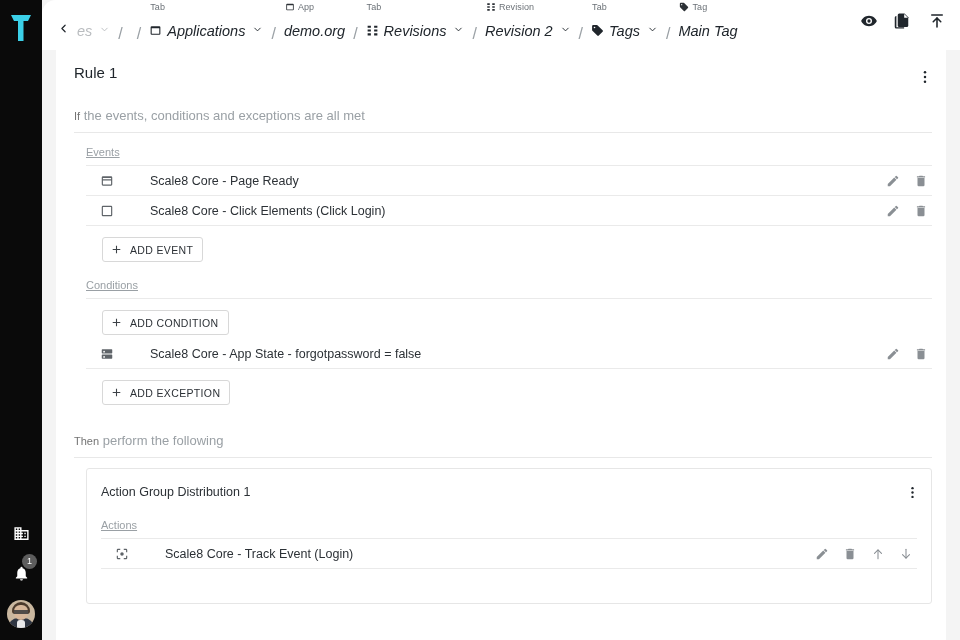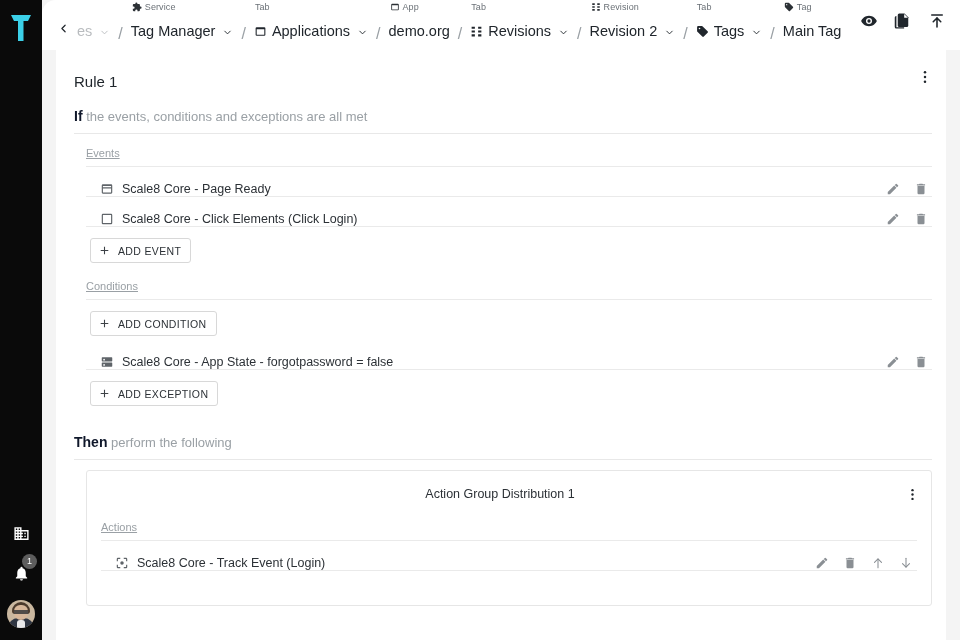--- a/index.html
+++ b/index.html
@@ -93,23 +93,24 @@
   .crumb-cap {
     position: absolute;
     top: -16px; left: 2px;
     display: flex; align-items: center; gap: 3px;
     font-size: 9px; color: #6b7177;
     white-space: nowrap;
     letter-spacing: .1px;
   }
   .crumb-cap svg { display: block; }
   .crumb-main {
-    display: flex; align-items: flex-end; gap: 5px;
+    display: flex; align-items: flex-start; gap: 5px;
     font-size: 14.5px; color: #20262c;
     white-space: nowrap;
+    font-style: italic;
   }
   .crumb-main.faded { color: #b9bcbf; }
   .crumb-text { line-height: 1; }
   .chev { color: #20262c; display: flex; align-items: center; margin-left: 2px; }
   .sep {
     flex: 0 0 auto;
     font-size: 16px; color: #9aa0a5;
     padding: 0 7px;
     line-height: 1; margin-bottom: 2px;
   }
@@ -131,91 +132,91 @@
     padding: 0 0 0 0;
   }
   .card {
     background: #ffffff;
     margin: 0 14px 0 14px;
     min-height: 100%;
     padding: 0 0 14px 0;
   }
 
   .rule-head {
-    display: flex; align-items: flex-end;
+    display: flex; align-items: flex-start;
     padding: 14px 8px 12px 18px;
   }
   .rule-title {
     font-size: 15px; color: #20262c;
     flex: 1 1 auto;
   }
   .kebab {
     width: 26px; height: 26px;
     display: flex; align-items: center; justify-content: center;
     color: #20262c;
   }
 
   .section-head {
     margin: 0 14px 0 18px;
     padding: 6px 0 9px 0;
     border-bottom: 1px solid #e8e8e8;
     font-size: 13px; color: #9aa0a5;
   }
-  .section-head b { color: #0f172a; font-size: 14px; font-weight: bold; }
+  .section-head b { color: #737373; font-size: 11px; font-weight: normal; }
 
   .group { padding: 0 14px 0 30px; }
   .group-label {
     font-size: 11px; color: #9aa0a5;
     padding: 13px 0 7px 0;
     border-bottom: 1px solid #eaeaea;
     text-decoration: underline;
   }
   .row {
-    display: flex; align-items: flex-end;
+    display: flex; align-items: center;
     height: 30px;
     border-bottom: 1px solid #eaeaea;
     padding-left: 14px;
+    gap: 28px;
   }
   .row-icon {
     width: 22px; flex: 0 0 22px;
     display: flex; align-items: center;
     color: #5f6469;
   }
   .row-label {
     flex: 1 1 auto;
     font-size: 12.5px; color: #2c3136;
     white-space: nowrap; overflow: hidden; text-overflow: ellipsis;
   }
   .row-actions { display: flex; align-items: center; gap: 14px; color: #8a8f94; padding-right: 4px; }
   .row-actions .ico { display: flex; }
 
   .add-btn {
     display: inline-flex; align-items: center; gap: 7px;
     height: 25px;
-    margin: 11px 0 4px 4px;
+    margin: 11px 0 4px 16px;
     padding: 0 9px 0 7px;
     border: 1px solid #d8d8d8; border-radius: 3px;
     background: #ffffff;
     font-size: 10.5px; letter-spacing: .35px;
     color: #2c3136;
     font-family: "Liberation Sans", sans-serif;
   }
   .add-btn .plus { color: #3c4146; display: flex; }
 
   .actiongroup {
     margin: 10px 14px 0 30px;
     border: 1px solid #e6e6e6;
     border-radius: 3px;
     background: #ffffff;
     padding-bottom: 34px;
   }
   .ag-head {
     display: flex; align-items: center;
     padding: 10px 6px 10px 14px;
-    text-align: center;
   }
   .ag-title { flex: 1 1 auto; font-size: 12.5px; color: #2c3136; }
   .ag-body { padding: 0 14px 0 14px; }
   .ag-body .group-label { padding-top: 4px; }
 </style>
 </head>
 <body>
 
 <div class="app">
 
@@ -262,38 +263,20 @@
             <span class="crumb-text">es</span>
             <span class="chev" style="color:#b9bcbf">
               <svg width="11" height="11" viewBox="0 0 24 24" fill="none" stroke="currentColor" stroke-width="2" stroke-linecap="round" stroke-linejoin="round" aria-hidden="true">
                   <polyline points="6 9 12 15 18 9"></polyline>
                 </svg>
             </span>
           </div>
         </div>
         <span class="sep">/</span>
 
-        <div class="crumb">
-          <div class="crumb-cap">
-            <span>
-              <svg width="10" height="10" viewBox="0 0 24 24" fill="#2c3136" aria-hidden="true">
-                  <path d="M20.5 11H19V7a2 2 0 0 0-2-2h-4V3.5a2.5 2.5 0 0 0-5 0V5H4a2 2 0 0 0-2 2v3.8h1.5a2.7 2.7 0 0 1 0 5.4H2V20a2 2 0 0 0 2 2h3.8v-1.5a2.7 2.7 0 0 1 5.4 0V22H17a2 2 0 0 0 2-2v-4h1.5a2.5 2.5 0 0 0 0-5z"></path>
-                </svg>
-            </span>
-            <span>Service</span>
-          </div>
-          <div class="crumb-main">
-            <span class="crumb-text">Tag Manager</span>
-            <span class="chev">
-              <svg width="11" height="11" viewBox="0 0 24 24" fill="none" stroke="currentColor" stroke-width="2" stroke-linecap="round" stroke-linejoin="round" aria-hidden="true">
-                  <polyline points="6 9 12 15 18 9"></polyline>
-                </svg>
-            </span>
-          </div>
-        </div>
         <span class="sep">/</span>
 
         <div class="crumb">
           <div class="crumb-cap">
             <span>Tab</span>
           </div>
           <div class="crumb-main">
             <span style="display:flex">
               <svg width="13" height="13" viewBox="0 0 24 24" fill="#20262c" aria-hidden="true">
                   <path d="M19 4H5a2 2 0 0 0-2 2v12a2 2 0 0 0 2 2h14a2 2 0 0 0 2-2V6a2 2 0 0 0-2-2zm0 14H5V8h14v10z"></path>

